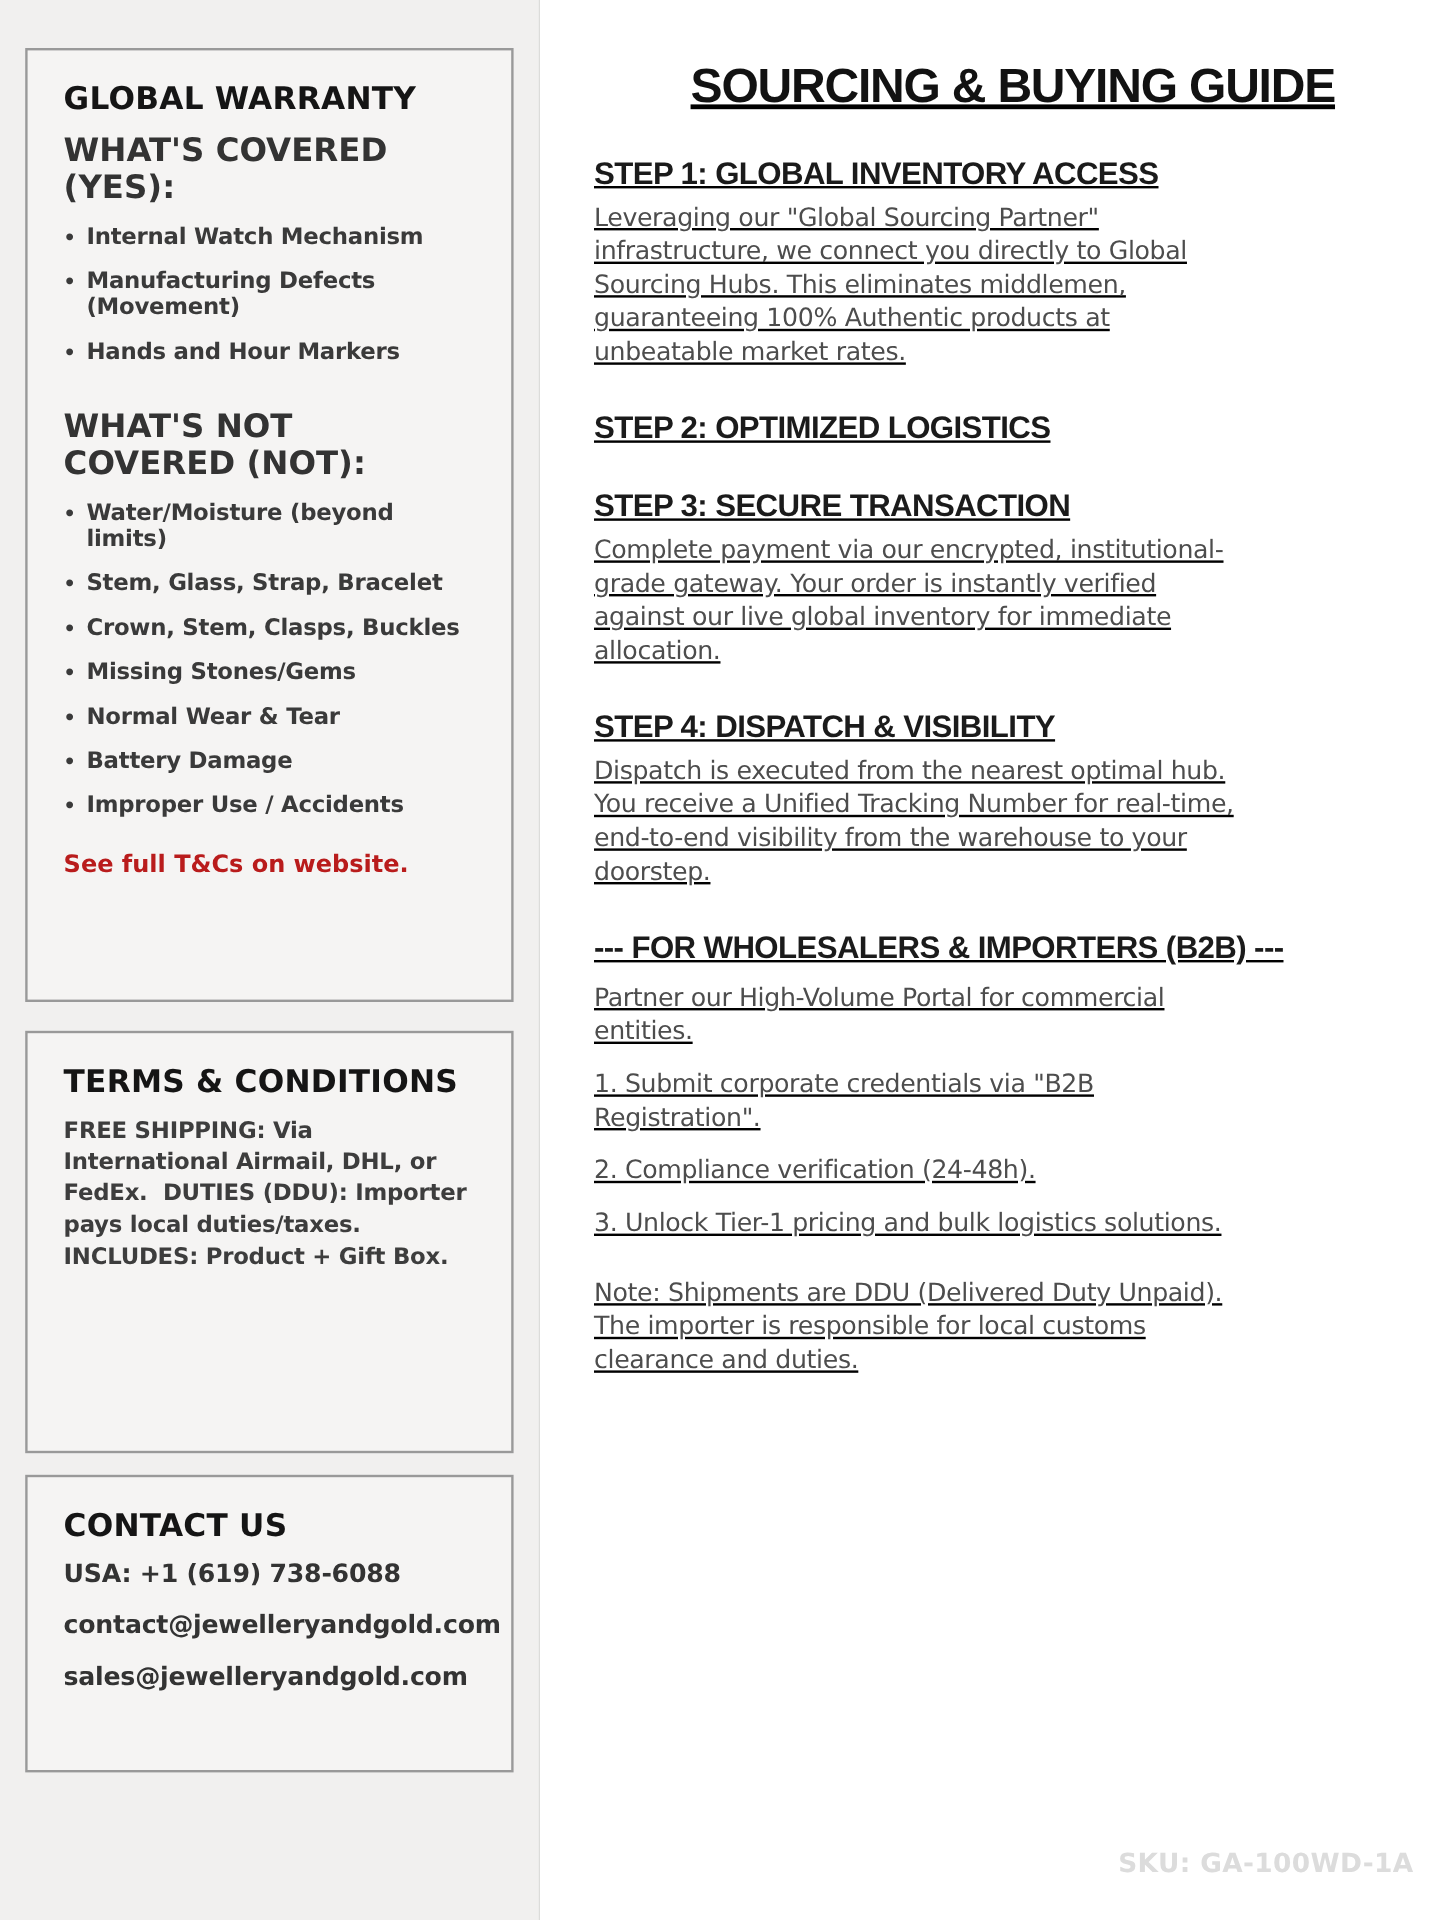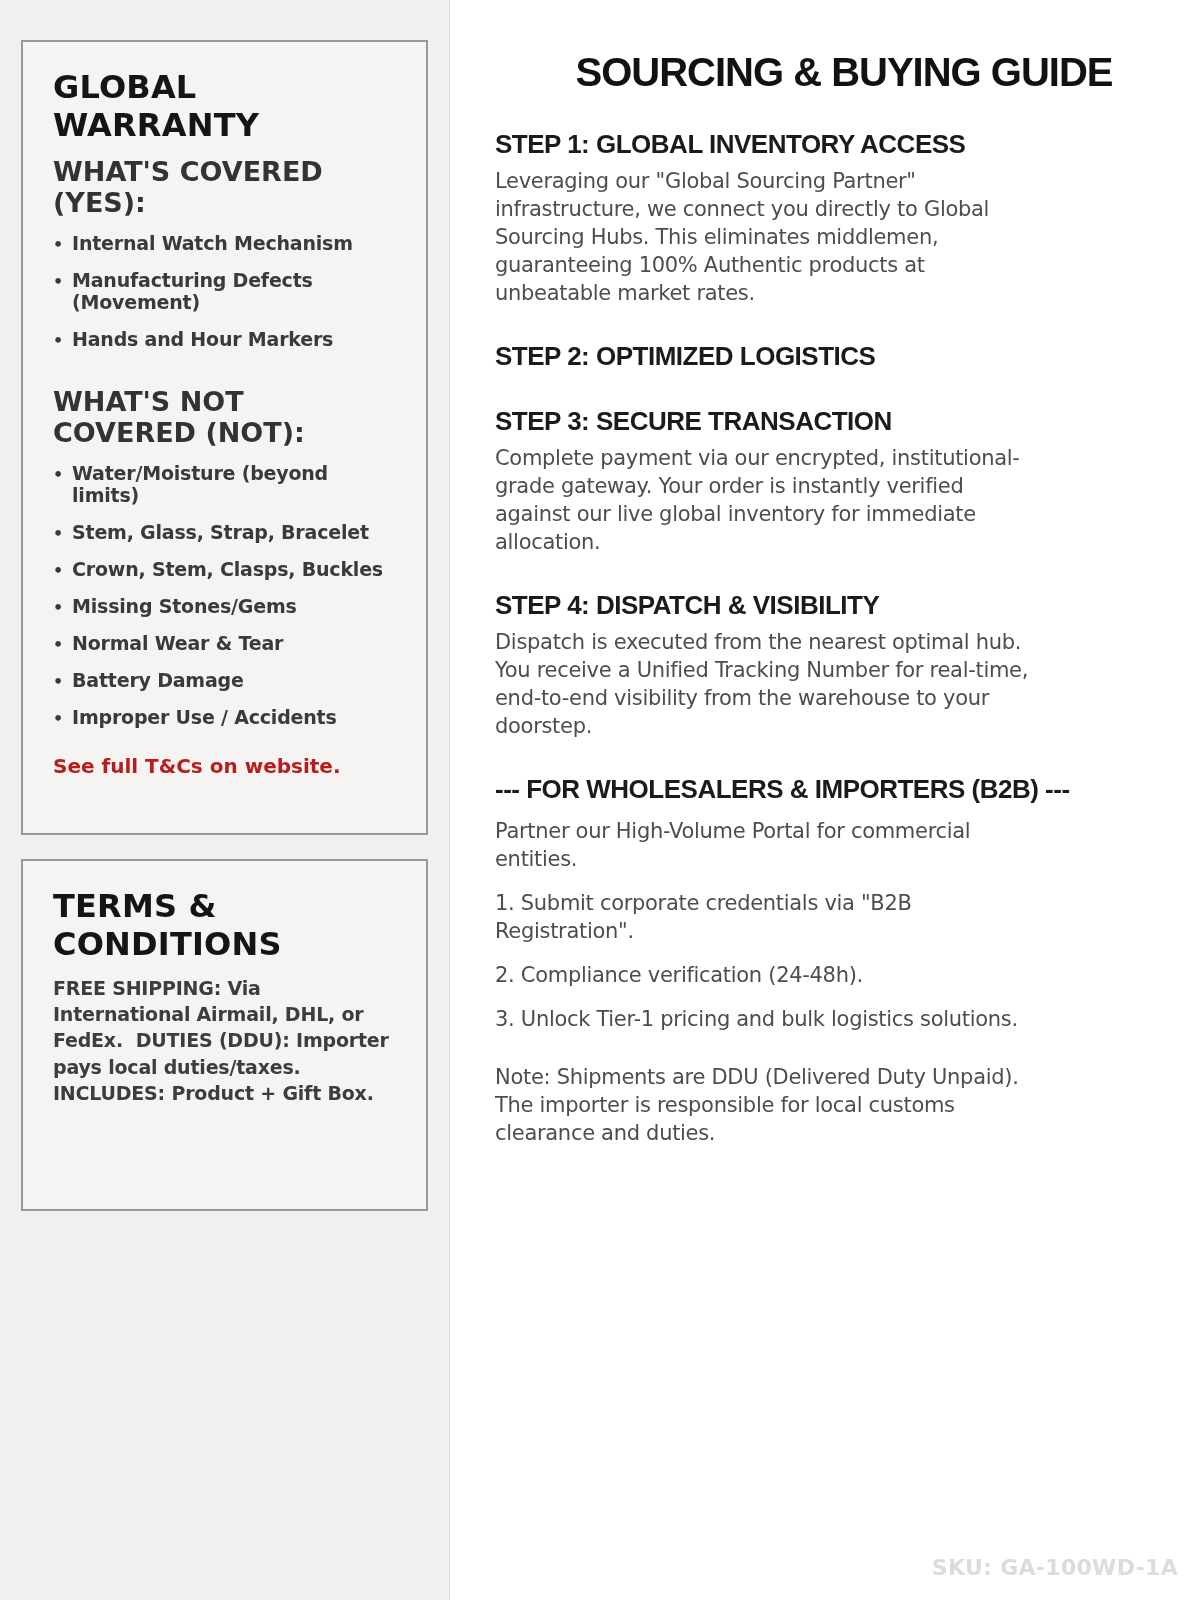--- a/index.html
+++ b/index.html
@@ -28,21 +28,21 @@
   .panel {
     background: #f5f4f3;
     border: 2px solid #999999;
     padding: 26px 30px;
   }
   .panel-warranty { margin-top: 40px; height: 795px; }
   .panel-terms    { margin-top: 24px; height: 352px; }
   .panel-contact  { margin-top: 18px; height: 248px; }
 
   .panel-title {
-    font-size: 32px;
+    font-size: 26px;
     font-weight: bold;
     color: #151515;
     letter-spacing: 0.2px;
     margin-bottom: 12px;
   }
   .subhead {
     font-size: 27px;
     font-weight: bold;
     color: #333333;
     margin-bottom: 14px;
@@ -84,20 +84,21 @@
     margin-bottom: 19px;
     letter-spacing: -0.2px;
   }
 
   
   .main {
     flex: 1;
     position: relative;
     padding: 0 7px 0 45px;
     background: #ffffff;
+    text-decoration: underline;
   }
   .guide-title {
     text-align: center;
     font-size: 40px;
     font-weight: 800;
     color: #121212;
     letter-spacing: -1px;
     margin: 50px 0 34px 0;
   }
   .step { margin-bottom: 34px; }
@@ -122,21 +123,21 @@
     color: #1b1b1b;
     letter-spacing: -0.5px;
     margin-bottom: 12px;
   }
   .b2b-intro { margin-bottom: 16px; }
   .b2b-item { margin-bottom: 16px; }
   .b2b-note { margin-top: 30px; }
   .sku {
     position: absolute;
     right: 22px;
-    bottom: 20px;
+    bottom: 34px;
     font-family: "DejaVu Sans", sans-serif;
     font-size: 22px;
     font-weight: bold;
     color: #dcdcdc;
     letter-spacing: 0.3px;
   }
 </style>
 </head>
 <body>
 
@@ -193,20 +194,26 @@
           </li>
       </ul>
       <p class="footnote">See full T&amp;Cs on website.</p>
     </section>
 
     <section class="panel panel-terms">
       <h2 class="panel-title">TERMS &amp; CONDITIONS</h2>
       <p class="terms-body">FREE SHIPPING: Via International Airmail, DHL, or FedEx.  DUTIES (DDU): Importer pays local duties/taxes.  INCLUDES: Product + Gift Box.</p>
     </section>
 
+    <section class="panel panel-contact">
+      <h2 class="panel-title">CONTACT US</h2>
+      <p class="contact-line">USA: +1 (619) 738-6088</p>
+      <p class="contact-line">contact@jewelleryandgold.com</p>
+      <p class="contact-line">sales@jewelleryandgold.com</p>
+    </section>
 
   </aside>
 
   <main class="main">
 
     <h1 class="guide-title">SOURCING &amp; BUYING GUIDE</h1>
 
     <section class="step">
       <h2 class="step-heading">STEP 1: GLOBAL INVENTORY ACCESS</h2>
       <p class="body-text">Leveraging our "Global Sourcing Partner" infrastructure, we connect you directly to Global Sourcing Hubs. This eliminates middlemen, guaranteeing 100% Authentic products at unbeatable market rates.</p>

